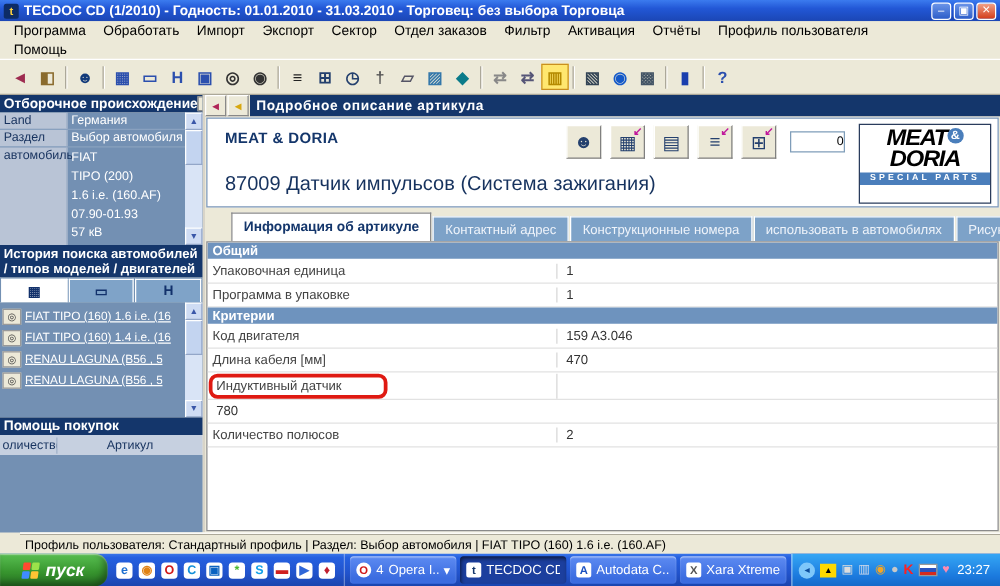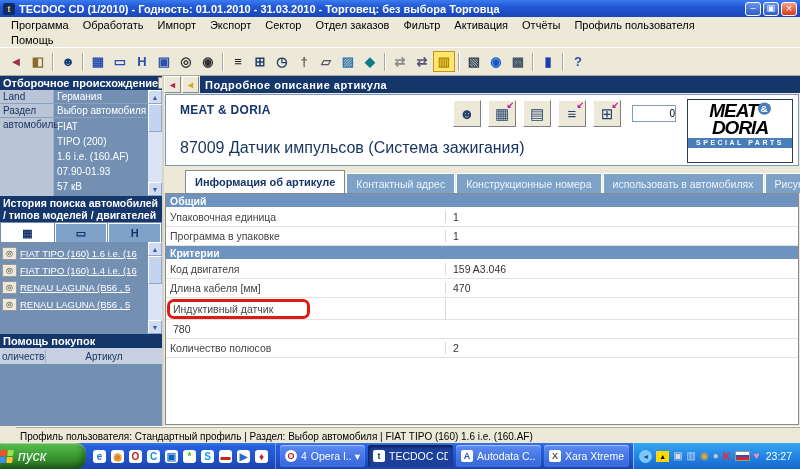--- a/index.html
+++ b/index.html
@@ -110,22 +110,22 @@
 
   
   .statusbar { position:absolute; left:16px; right:0; bottom:26px; height:17px; background:#ece9d8;
     border-top:1px solid #fff; box-shadow:inset 0 1px 0 #aca899; font-size:10px; color:#000;
     display:flex; align-items:center; padding:2px 4px 0; white-space:nowrap; overflow:hidden; }
 
   
   .taskbar { position:absolute; left:0; right:0; bottom:0; height:26px; color:#fff;
     background:linear-gradient(180deg,#3a76e8 0%,#2560e0 12%,#2153cc 60%,#1a44ae 100%); display:flex; align-items:stretch; }
   .start { width:86px; flex:none; background:linear-gradient(180deg,#59c052 0%,#38962f 55%,#277323 100%);
-    border-radius:0 10px 10px 0; display:flex; align-items:center; justify-content:flex-start; gap:5px;
-    font-weight:normal; font-style:italic; font-size:14px; box-shadow:inset -3px -3px 6px rgba(0,0,0,.35), inset 0 1px 1px rgba(255,255,255,.5); }
+    border-radius:0 10px 10px 0; display:flex; align-items:center; justify-content:center; gap:5px;
+    font-weight:bold; font-style:italic; font-size:14px; box-shadow:inset -3px -3px 6px rgba(0,0,0,.35), inset 0 1px 1px rgba(255,255,255,.5); }
   .winlogo { width:13px; height:13px; display:grid; grid-template-columns:1fr 1fr; grid-template-rows:1fr 1fr;
     gap:1px; transform:skewX(-8deg); }
   .winlogo span { border-radius:1px; }
   .wl1{background:#ff4a30;} .wl2{background:#9ce24a;} .wl3{background:#3f8cff;} .wl4{background:#ffc434;}
   .ql { display:flex; align-items:center; gap:5px; padding:0 7px; border-right:1px solid rgba(255,255,255,.35); flex:none; }
   .qlicon { width:13px; height:13px; border-radius:3px; font-size:10px; font-weight:bold;
     display:flex; align-items:center; justify-content:center; background:#fff; }
   .tasks { flex:1; display:flex; gap:3px; padding:2px 4px; min-width:0; align-items:stretch; }
   .task { flex:1; max-width:112px; background:linear-gradient(180deg,#5d8bf2 0%,#3b6ce0 80%); border-radius:3px;
     display:flex; align-items:center; gap:4px; padding:0 5px; font-size:10.5px;

